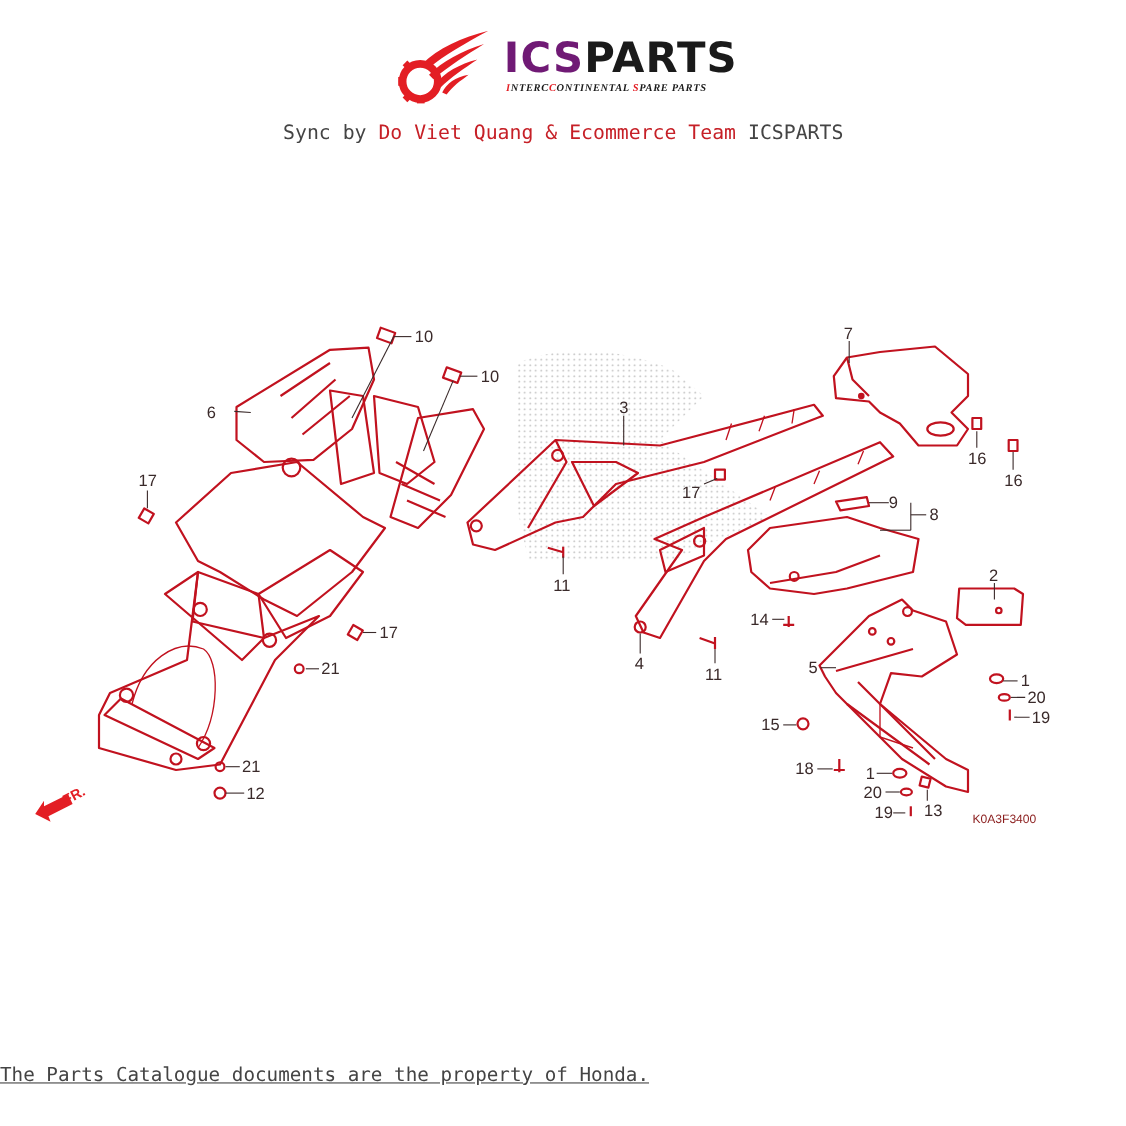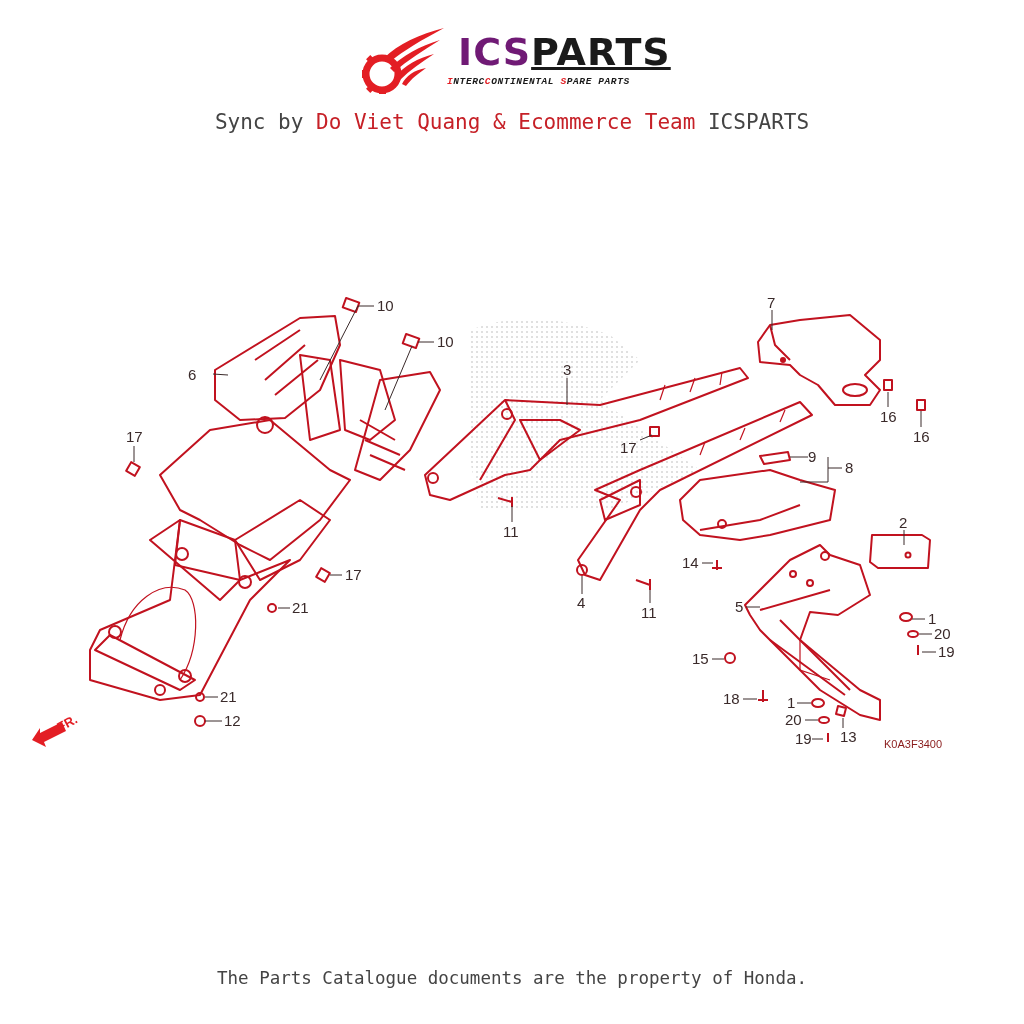--- a/index.html
+++ b/index.html
@@ -1,26 +1,26 @@
 <!DOCTYPE html>
 <html><head>
 <meta charset="utf-8">
 <style>
   html, body { margin:0; padding:0; background:#ffffff; }
   body { width:1024px; height:1024px; position:relative; overflow:hidden; font-family:"Liberation Sans", sans-serif; }
   .logo { position:absolute; left:360px; top:26px; width:310px; height:70px; }
   .logo-wing { position:absolute; left:0; top:0; width:90px; height:70px; }
   .logo-title { position:absolute; left:98px; top:4px; font-family:"DejaVu Sans", sans-serif; font-weight:bold; font-size:38px; letter-spacing:1px; line-height:44px; }
   .logo-title .ics { color:#701a75; }
-  .logo-title .parts { color:#1a1a1a;text-decoration:underline; }
-  .logo-sub { position:absolute; left:87px; top:50px; font-family:Liberation Mono, monospace; font-weight:bold; font-style:italic; font-size:9.5px; letter-spacing:0.6px; color:#1a1a1a; }
+  .logo-title .parts { color:#1a1a1a; }
+  .logo-sub { position:absolute; left:100px; top:50px; font-family:Liberation Serif, serif; font-weight:bold; font-style:italic; font-size:9.5px; letter-spacing:0.6px; color:#1a1a1a; }
   .logo-sub .hl { color:#e31e24; }
-  .sync { position:absolute; left:0; width:1024px; top:110px; text-align:center; font-family:"DejaVu Sans Mono", monospace; font-size:21px; color:#444; }
+  .sync { position:absolute; left:0; width:1024px; top:110px; text-align:center; font-family:"DejaVu Sans Mono", monospace; font-size:18px; color:#444; }
   .sync .red { color:#c62027; }
-  .footer { position:absolute; left:0; width:1024px; top:968px; text-align:center; font-family:"DejaVu Sans Mono", monospace; font-size:17.5px; color:#444; }
+  .footer { position:absolute; left:0; width:1024px; top:968px; text-align:left; font-family:"DejaVu Sans Mono", monospace; font-size:17.5px; color:#444;text-decoration:underline; }
   .diagram { position:absolute; left:0; top:0; width:1024px; height:1024px; }
   .callout { font-family:"Liberation Sans", sans-serif; font-size:15px; fill:#3a2a2a; }
   .code { font-family:"Liberation Sans", sans-serif; font-size:11px; fill:#8a1c1c; }
   .part { fill:none; stroke:#c1121f; stroke-width:2; stroke-linejoin:round; }
   .part-thin { fill:none; stroke:#c1121f; stroke-width:1.2; }
   .leader { stroke:#3a2a2a; stroke-width:1; fill:none; }
 </style>
 </head>
 <body>
 

